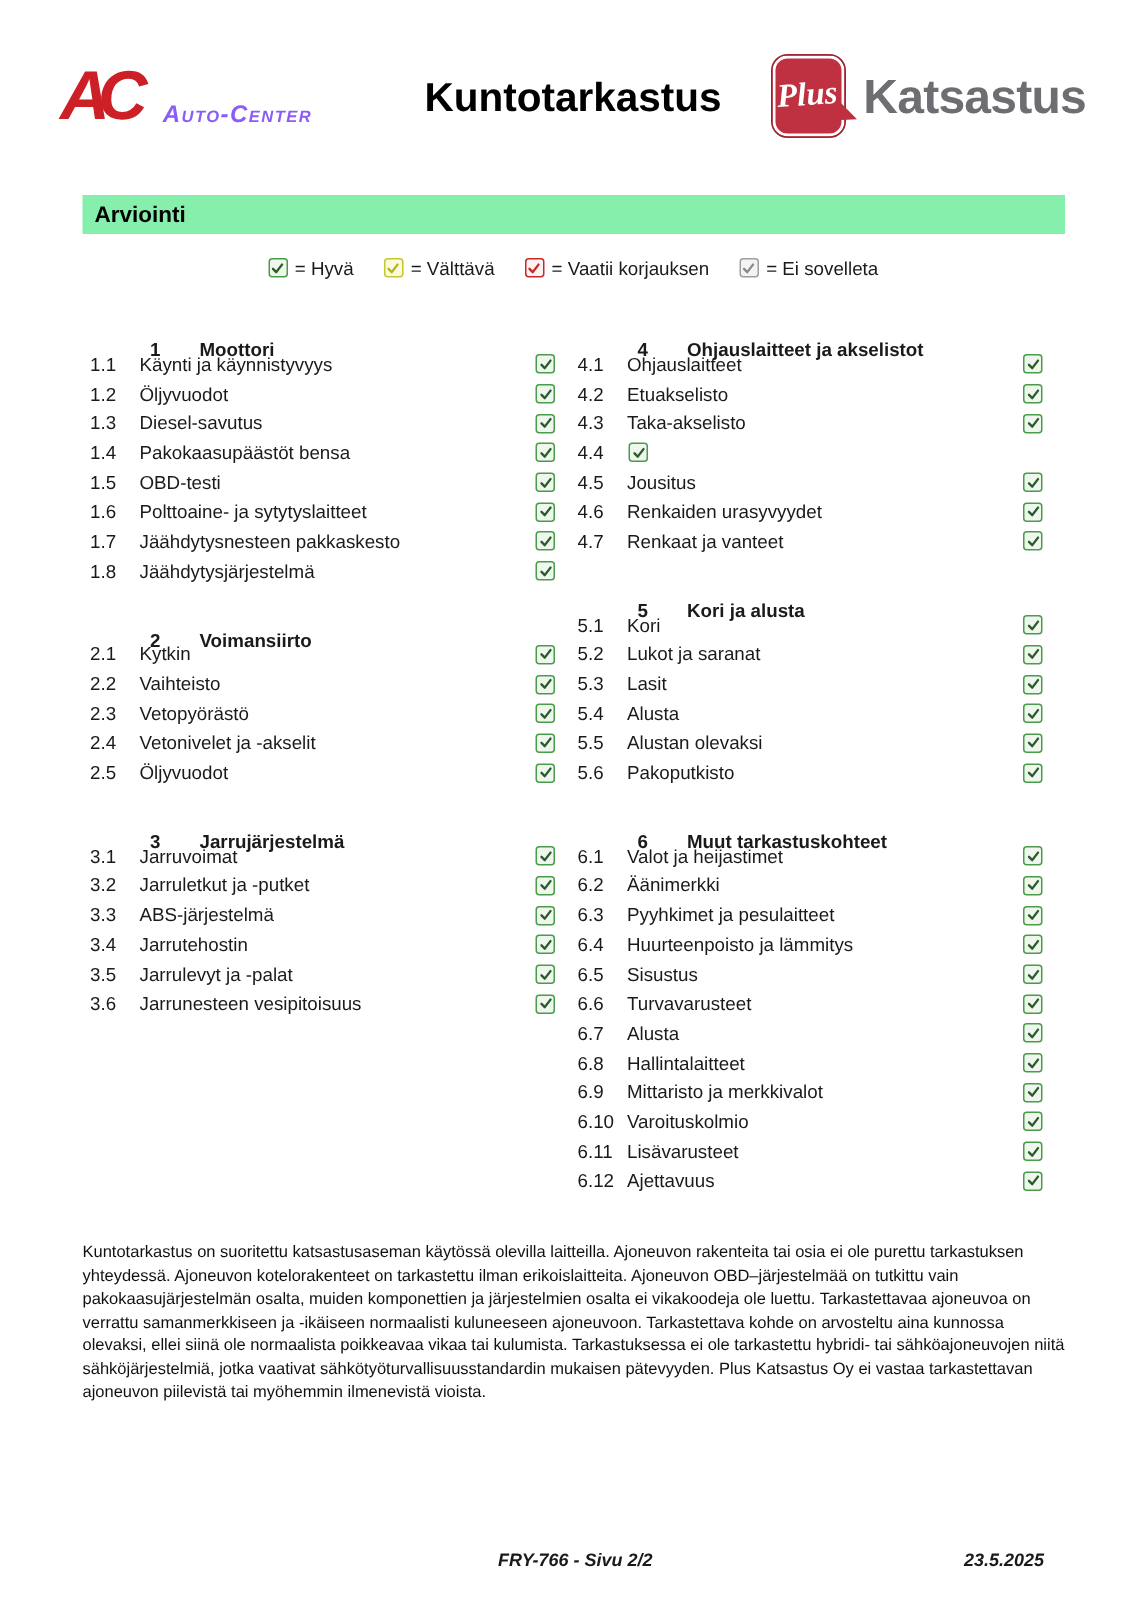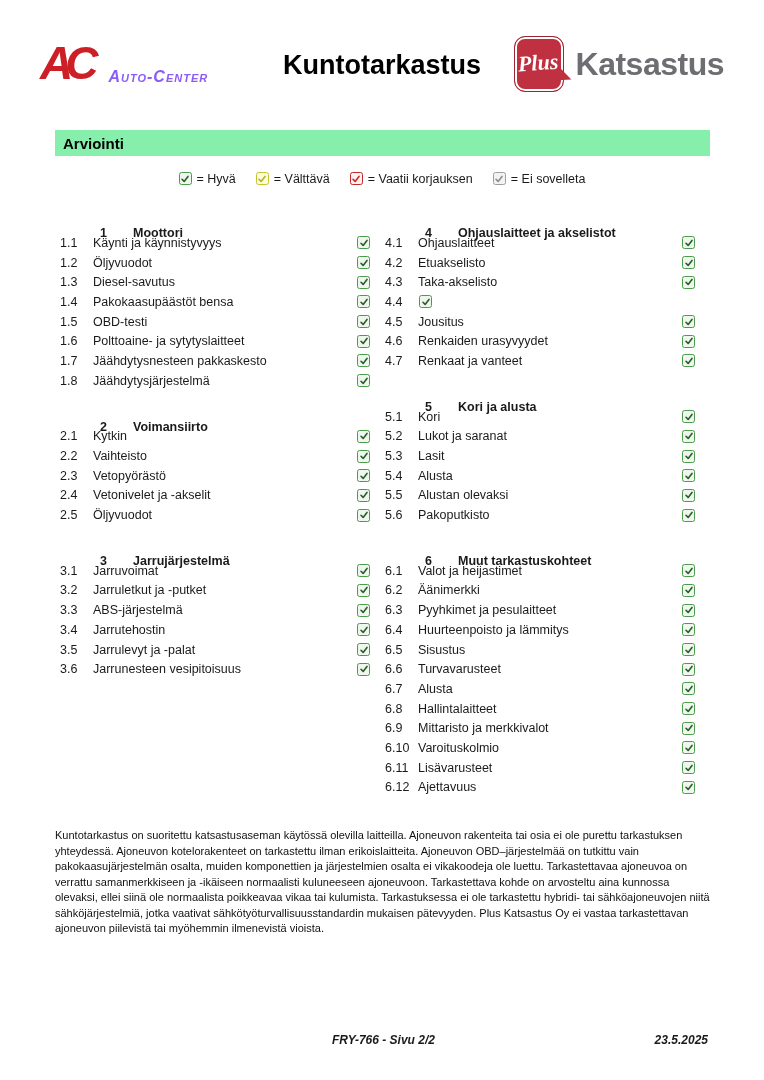--- a/index.html
+++ b/index.html
@@ -58,21 +58,21 @@
   .row .label { flex:1; padding-right:4px; white-space:nowrap; }
   .row.header .num, .row.header .label { font-weight:bold; }
   .row .cbslot { flex:none; width:14px; display:flex; justify-content:flex-end; }
 
   
   .footnote { margin:31px 49px 0 55px; font-size:11px; line-height:15.5px; color:#111; }
 
   
   .footer { position:absolute; top:1033px; left:55px; right:52px; text-align:center;
             font-style:italic; font-size:12px; color:#1a1a1a;font-weight:bold; }
-  .footer-right { position:absolute; right:4px; top:0; }
+  .footer-right { position:absolute; right:16px; top:0; }
 </style>
 </head>
 <body>
 
 <div class="page">
 
   <div class="header">
     <div class="h-left">
       <span class="ac-mark">AC</span>
       <span class="ac-name">Auto-Center</span>

